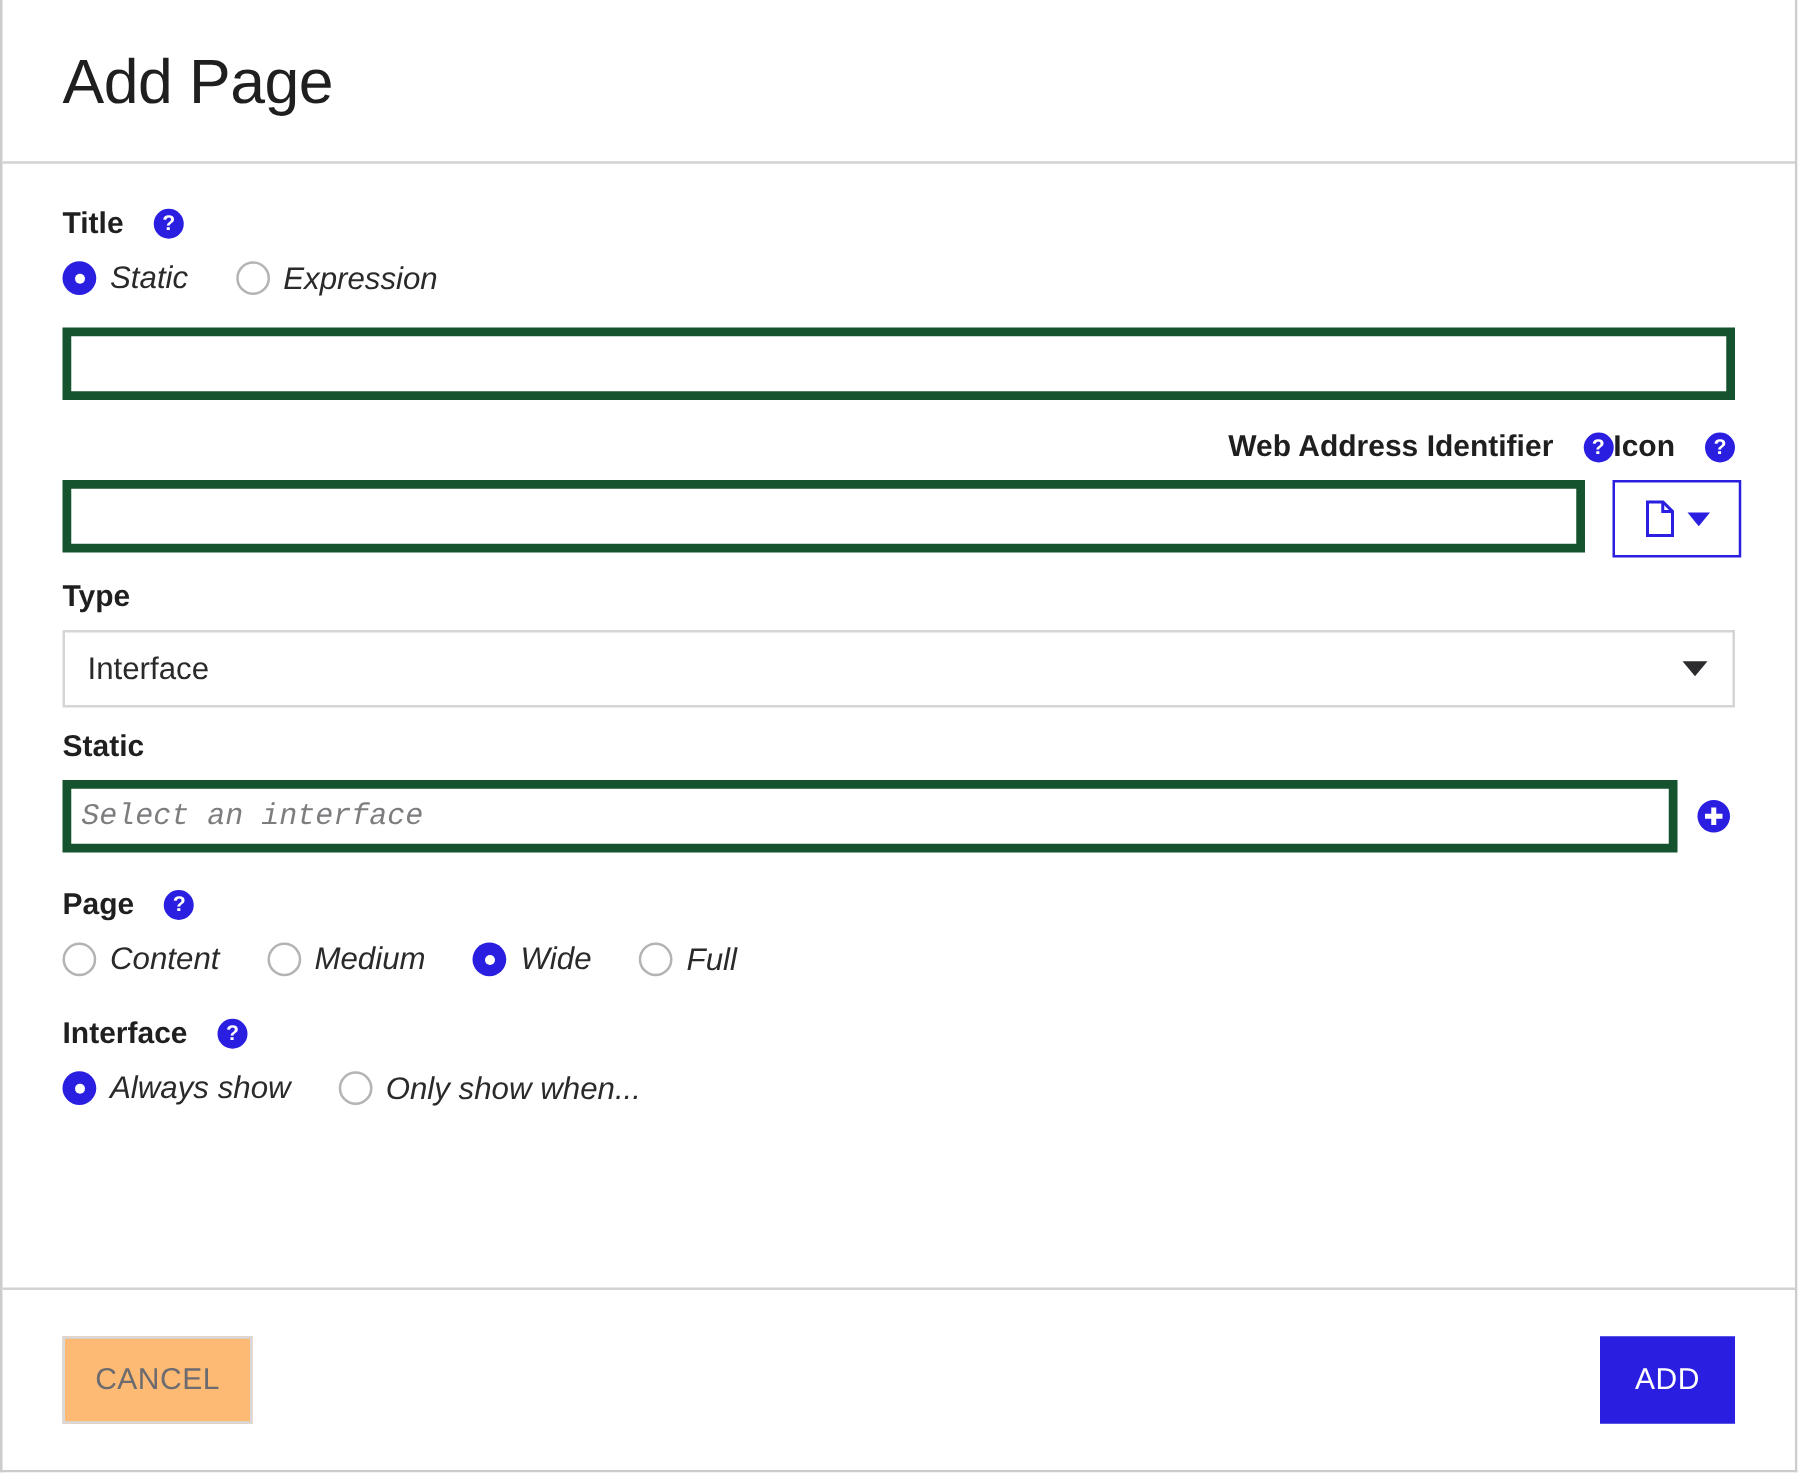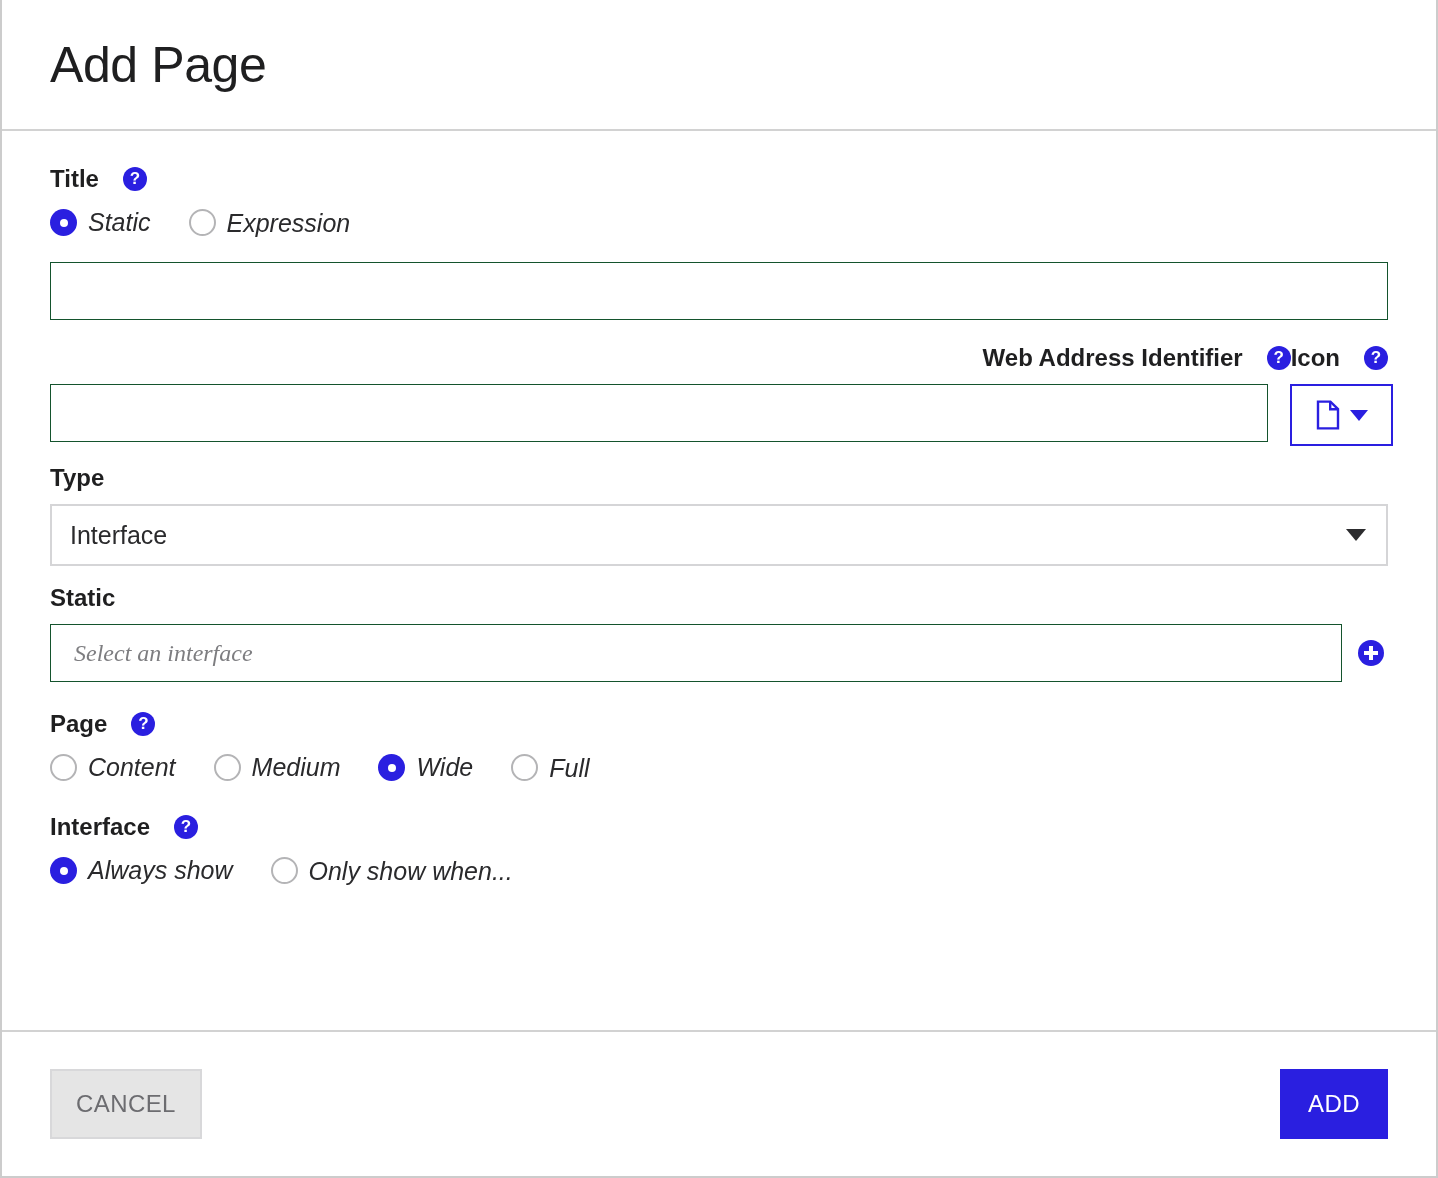--- a/index.html
+++ b/index.html
@@ -123,26 +123,26 @@
     font-size: 25px;
     color: #2a2a2c;
     line-height: 1;
   }
 
   
   .text-input {
     width: 100%;
     height: 58px;
     box-sizing: border-box;
-    border: 1px solid #14532d;
-    background: #ffffff;
-    font-family: Liberation Serif, serif;
+    border: 7px solid #14532d;
+    background: #ffffff;
+    font-family: Liberation Mono, monospace;
     font-size: 24px;
     color: #2a2a2c;
-    padding: 0 23px;
+    padding: 0 8px;
     outline: none;
     display: block;
   }
   .text-input::placeholder {
     color: #7d7d80;
     font-style: italic;
   }
   .spacer-14 { height: 14px; }
   .spacer-20 { height: 20px; }
   .spacer-26 { height: 26px; }
@@ -254,21 +254,21 @@
     border-top: 2px solid #d2d2d2;
     display: flex;
     align-items: center;
     justify-content: space-between;
     padding: 0 48px;
   }
   .btn-cancel {
     width: 152px;
     height: 70px;
     box-sizing: border-box;
-    background: #e5e5e5;
+    background: #fdba74;
     border: 2px solid #d8d8da;
     color: #6c6c70;
     font-family: "Liberation Sans", sans-serif;
     font-size: 24px;
     letter-spacing: 0.4px;
     cursor: pointer;
   }
   .btn-add {
     width: 108px;
     height: 70px;

